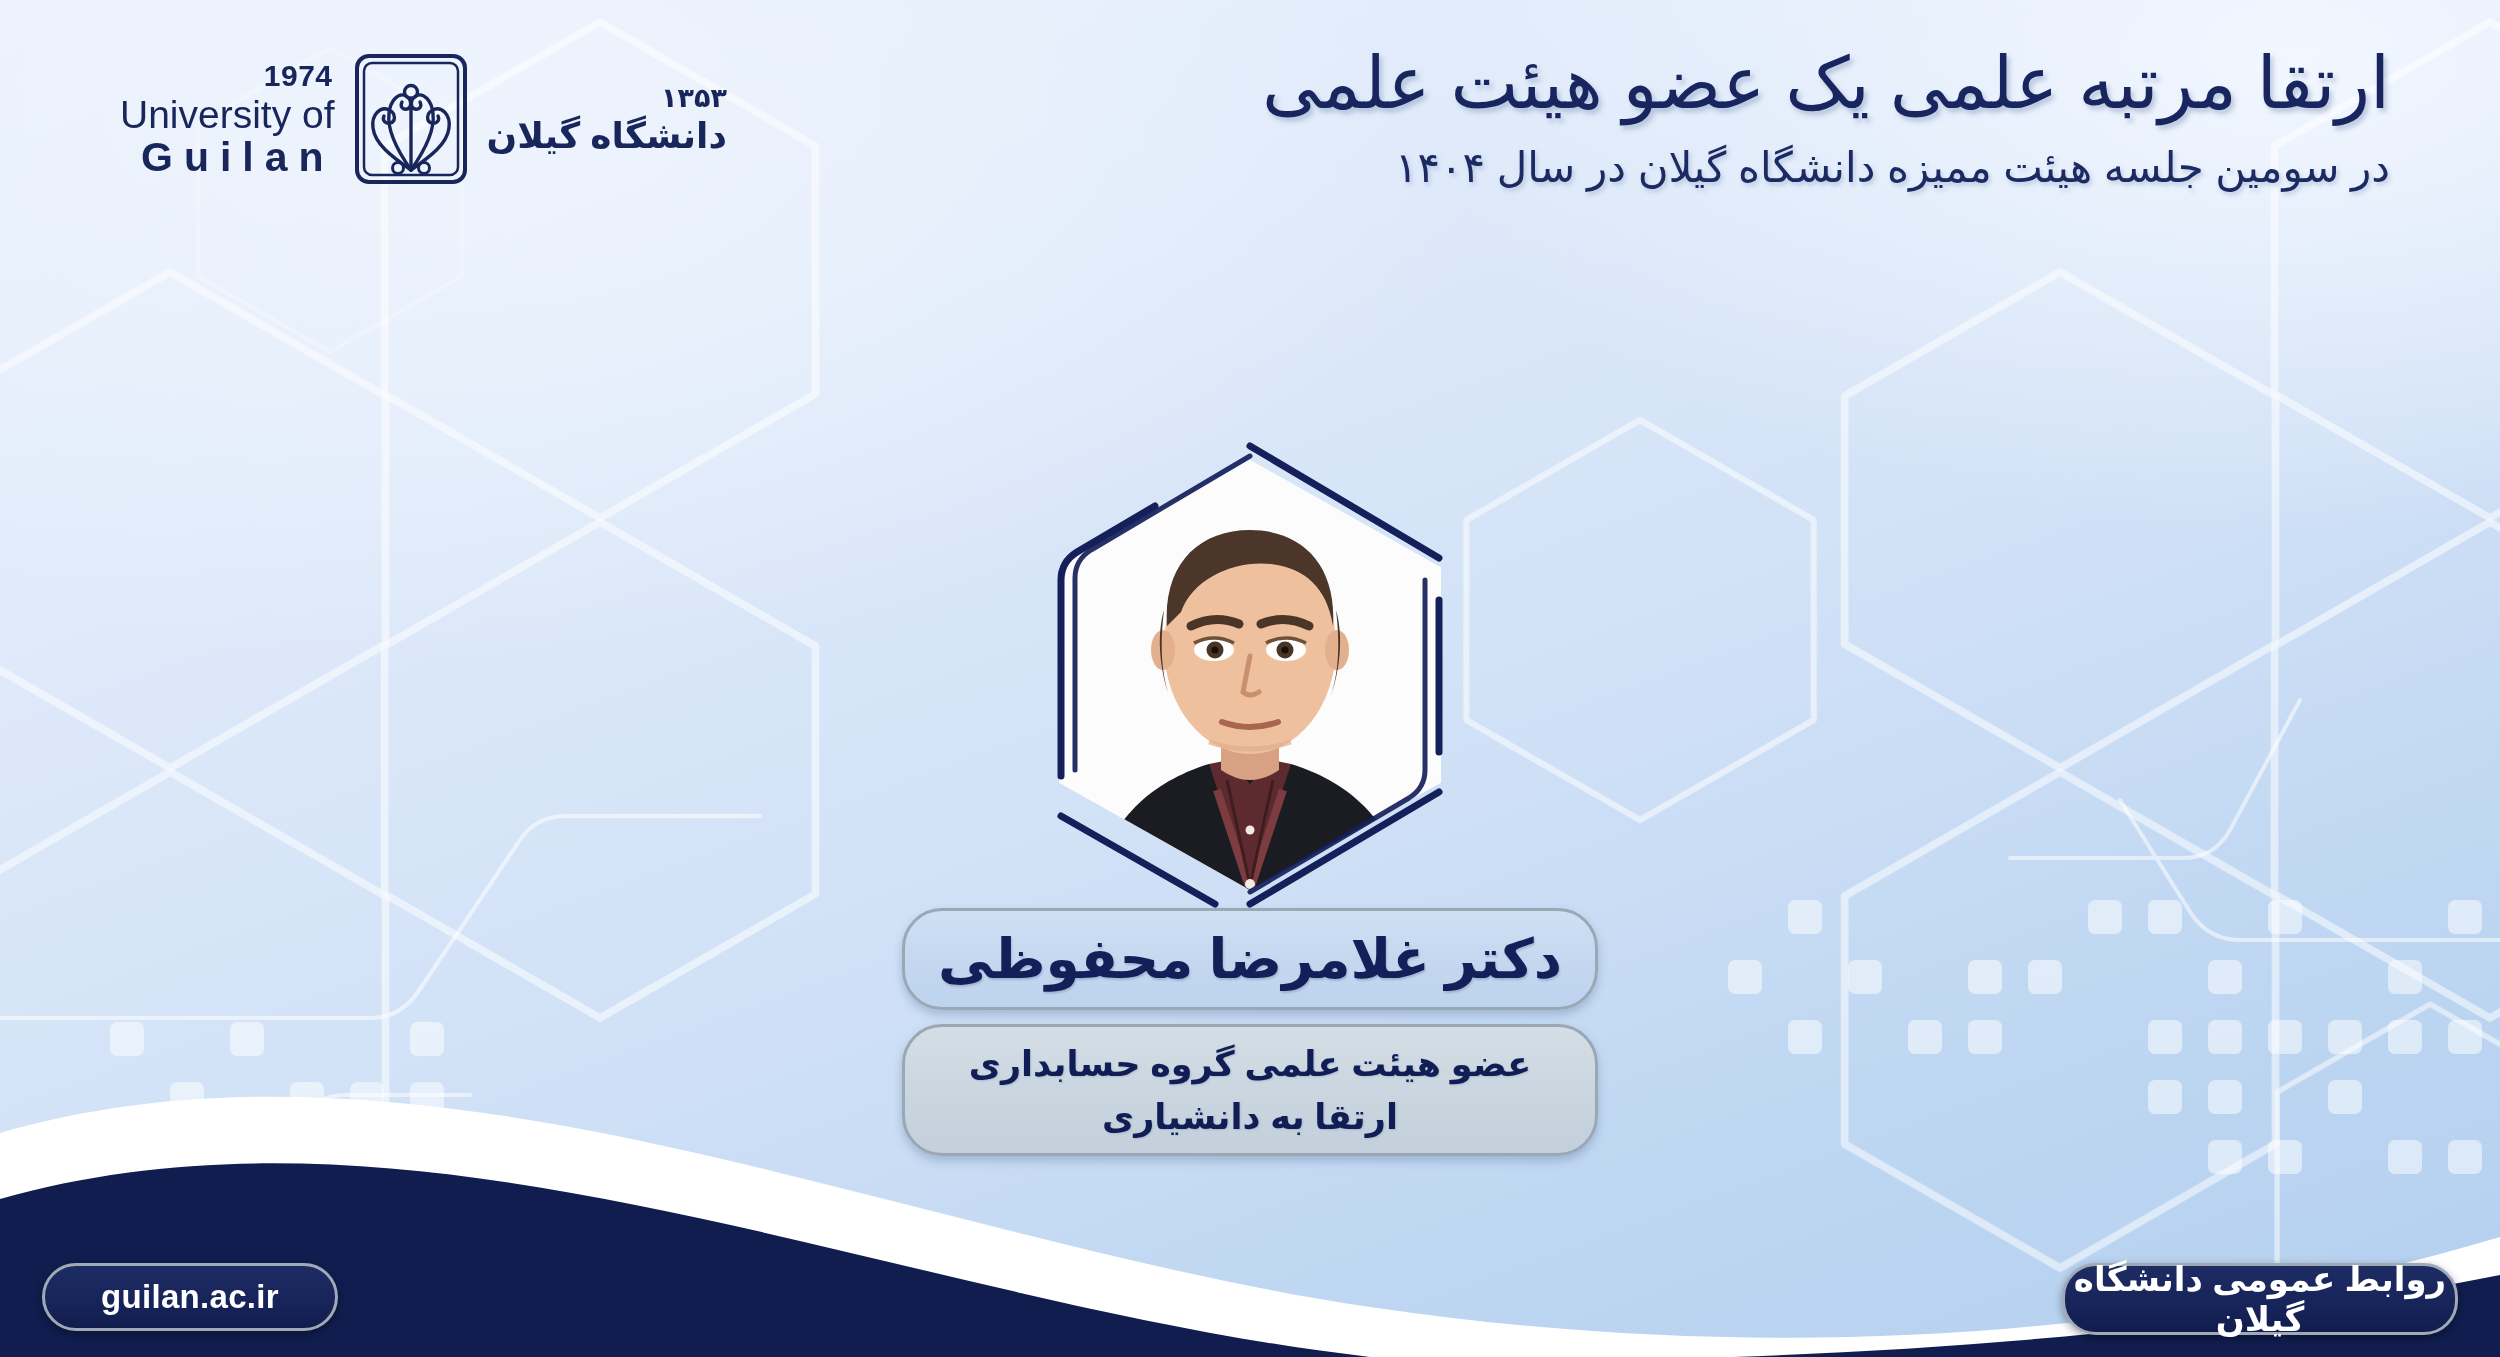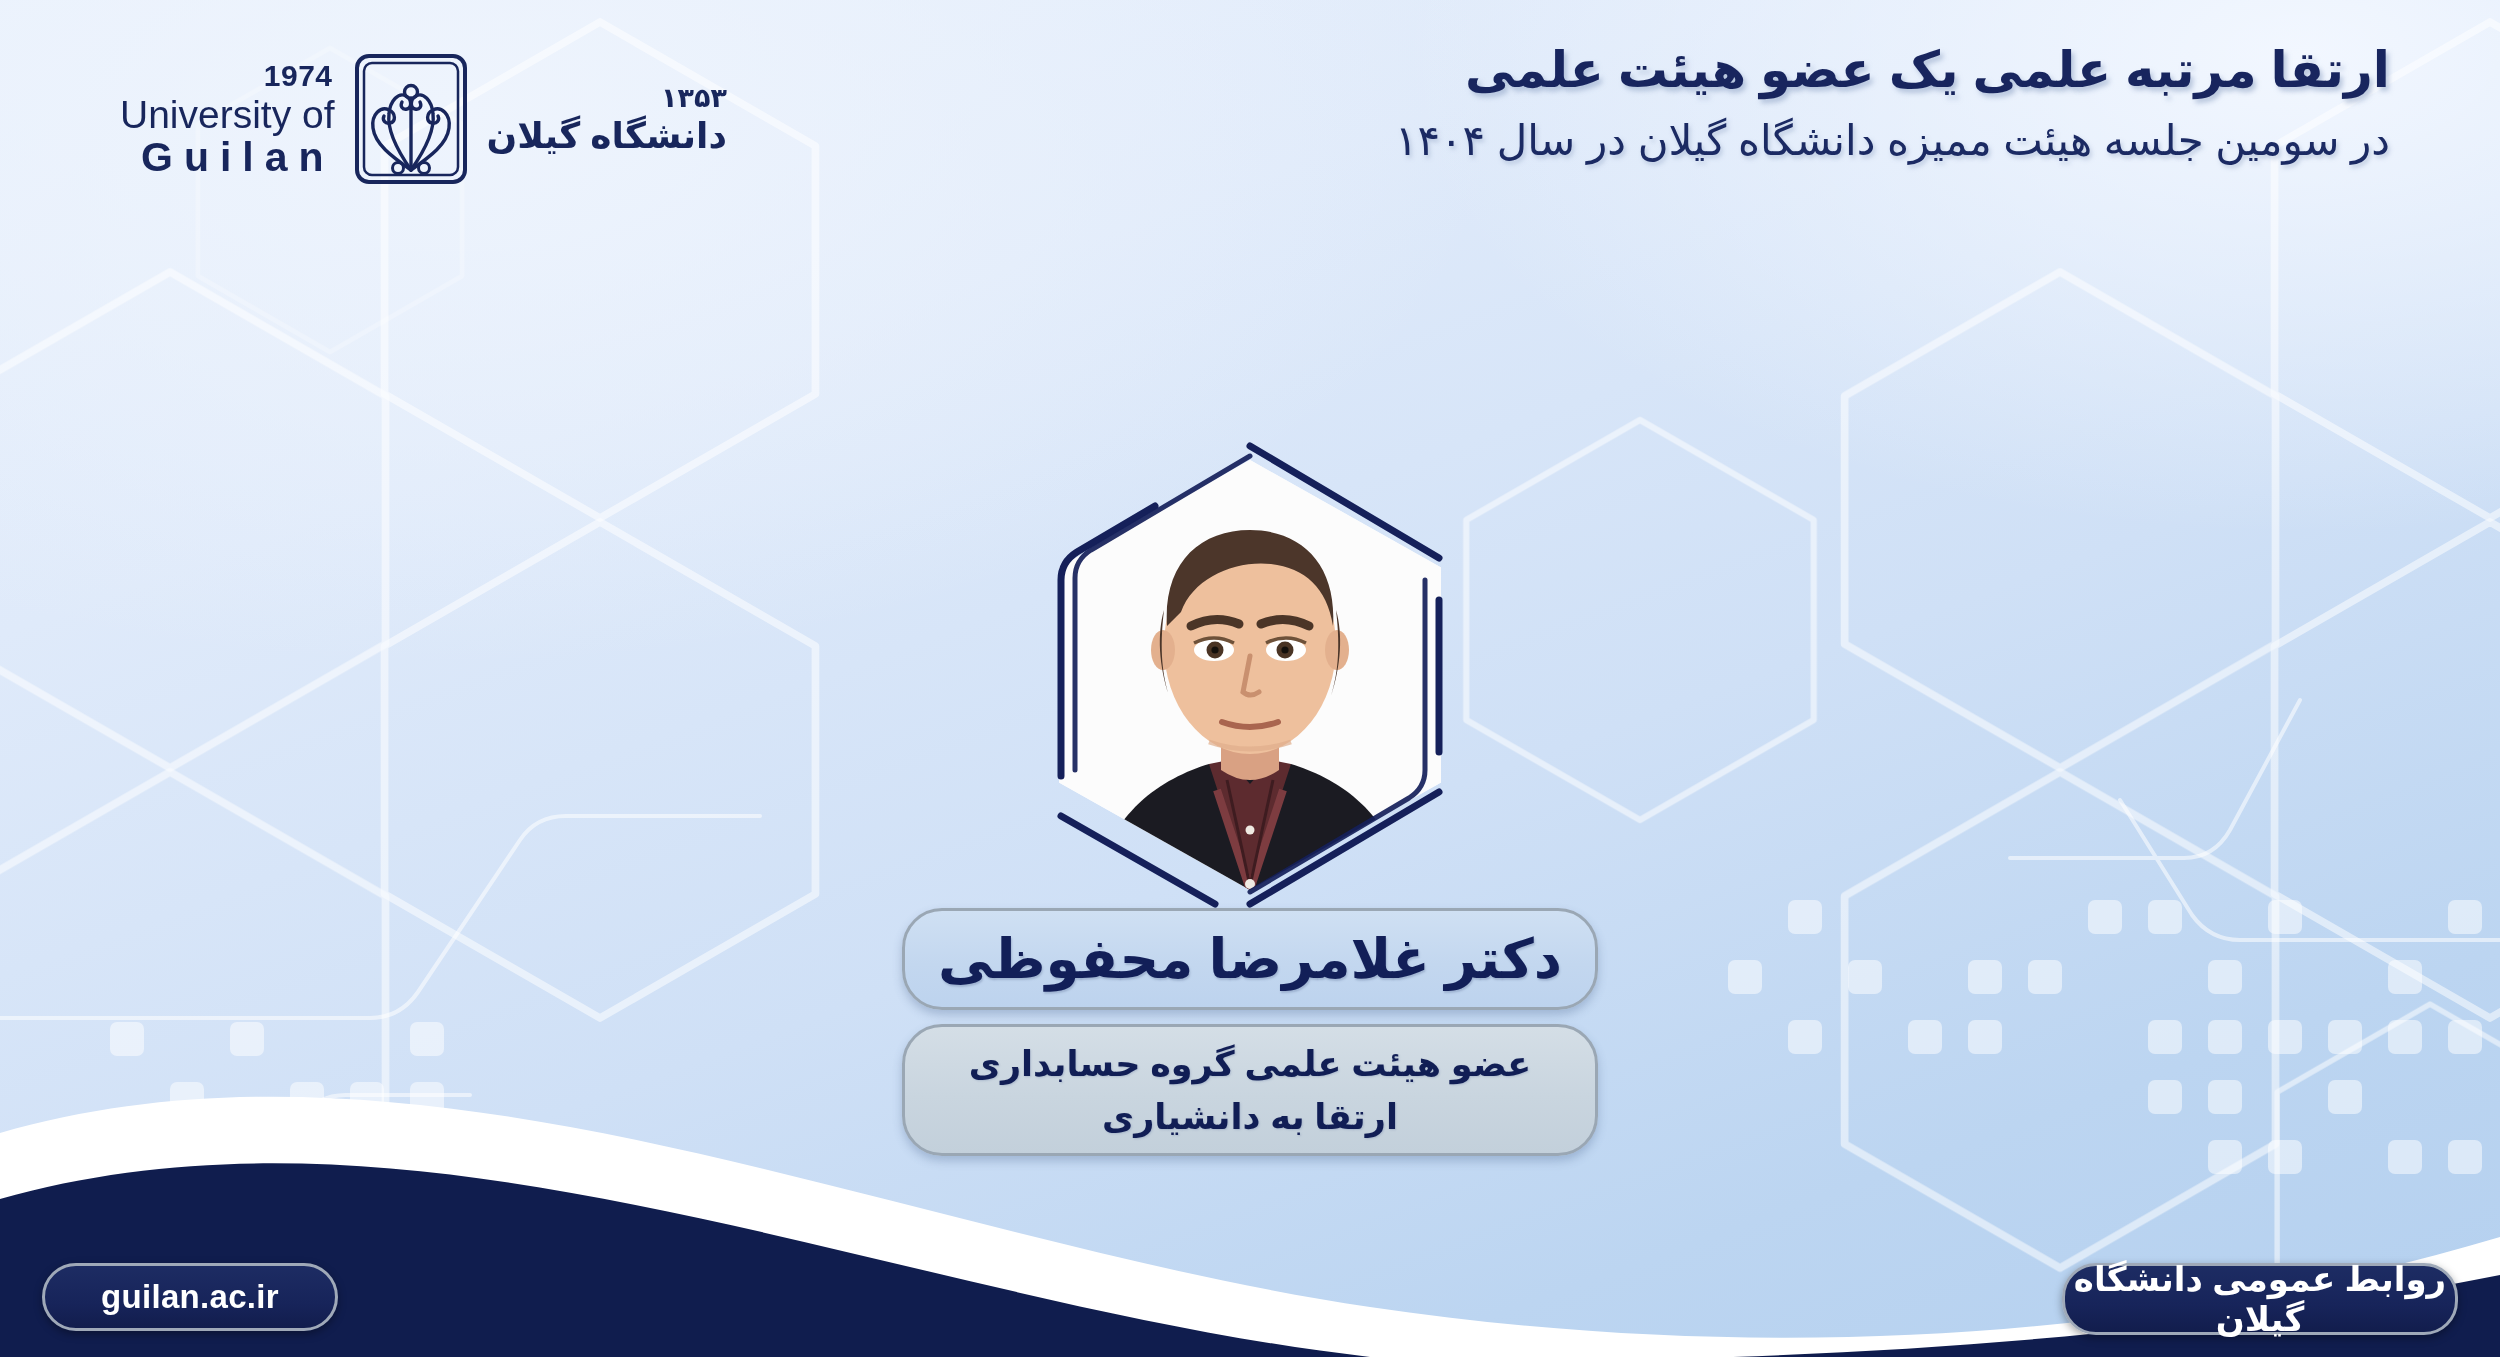--- a/index.html
+++ b/index.html
@@ -50,22 +50,22 @@
   .logo-fa-name{font-size:0;}
 
   
   .head{
     position:absolute;right:110px;top:40px;
     text-align:right;direction:rtl;
     color:#15225a;
   }
   .head h1{
     margin:0;
-    font-size:50px;
-    font-weight:700;
+    font-size:72px;
+    font-weight:400;
     line-height:1.22;
     letter-spacing:-1px;
     color:#18255e;
     text-shadow:3px 4px 5px rgba(140,160,195,.55);
     white-space:nowrap;
   }
   .head h2{
     margin:14px 0 0 0;
     font-size:42px;
     font-weight:400;

